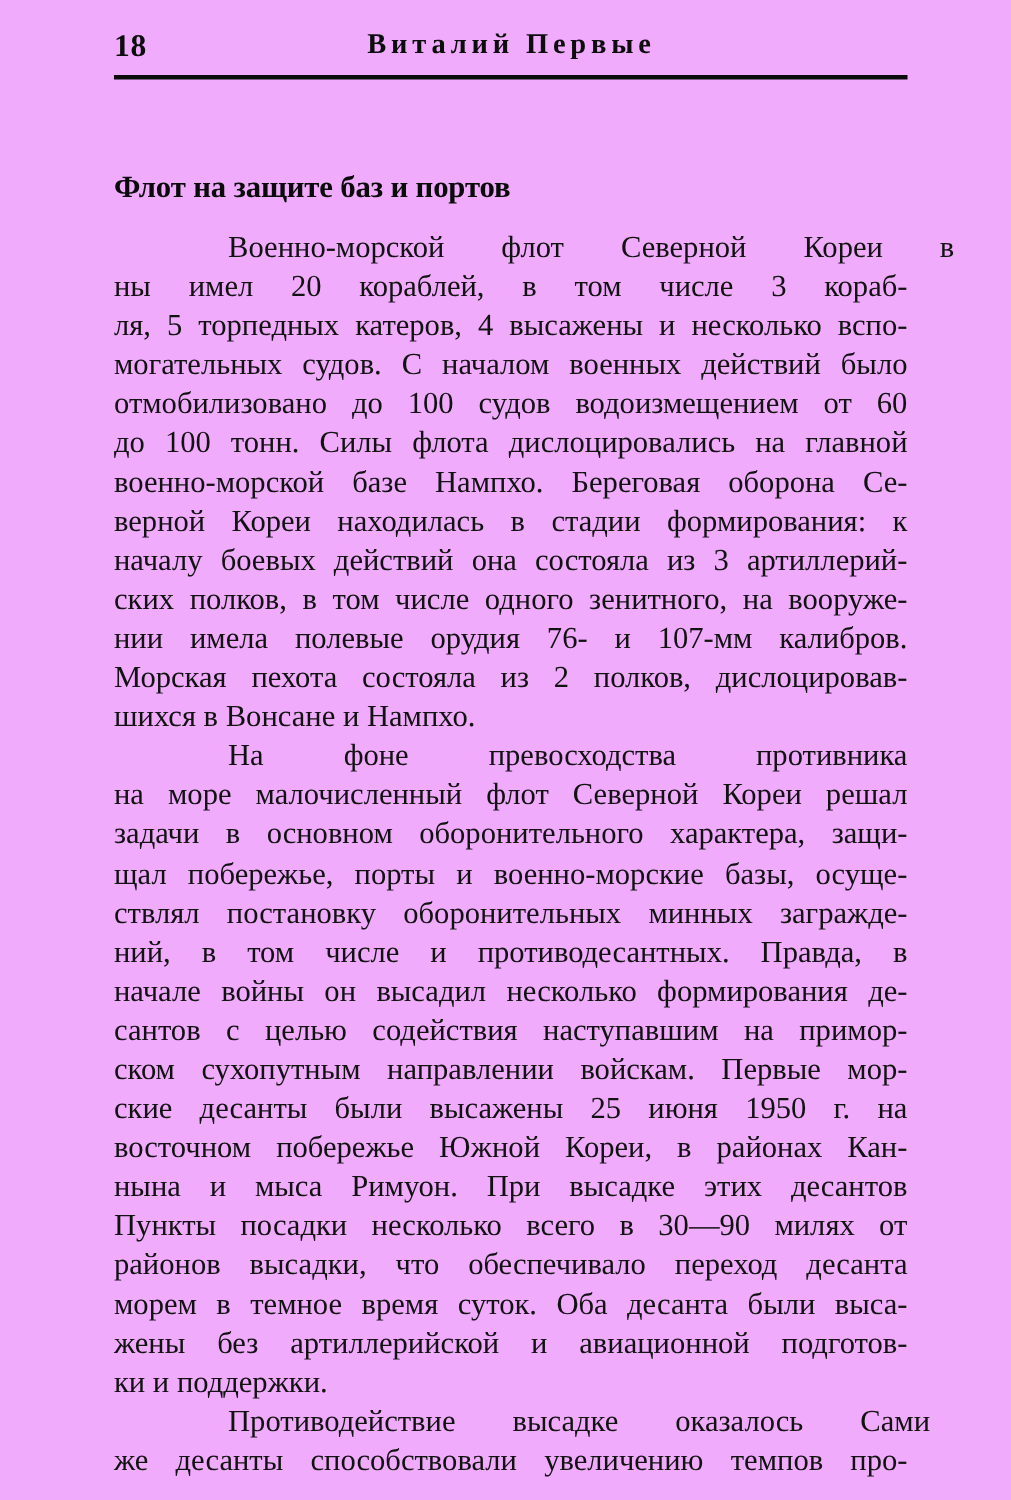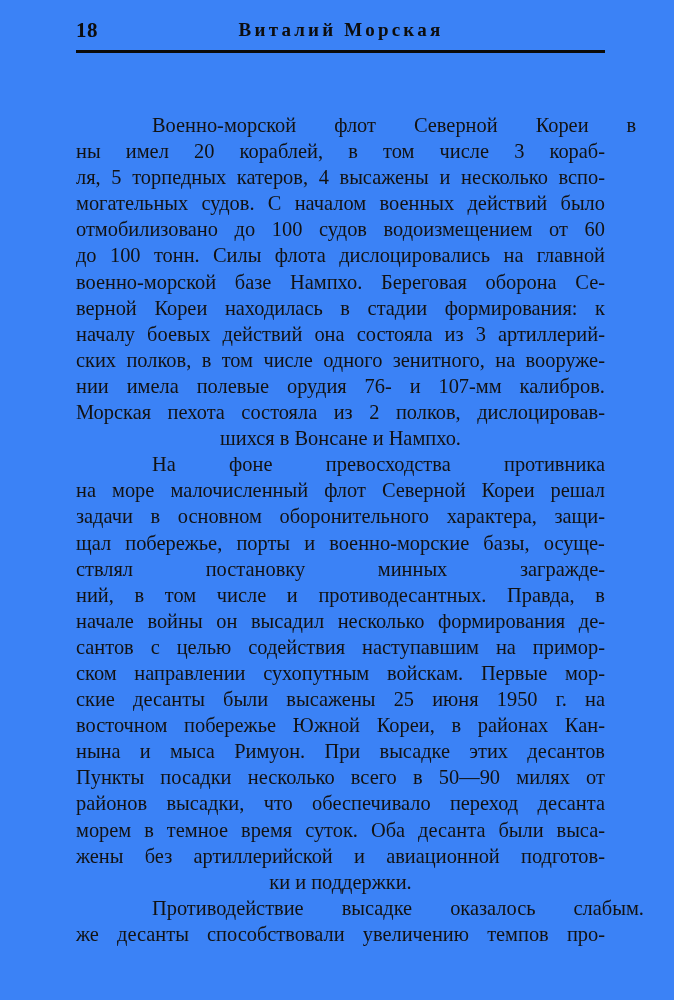--- a/index.html
+++ b/index.html
@@ -15,21 +15,21 @@
     font-family: "Liberation Serif", "DejaVu Serif", serif;
     color: #111111;
   }
 
   .page {
     position: absolute;
     left: 0;
     top: 0;
     width: 674px;
     height: 1000px;
-    background: #3b82f6;
+    background: #f0abfc;
   }
 
   
   .header {
     position: absolute;
     left: 76px;
     top: 16px;
     width: 530px;
     height: 34px;
   }
@@ -94,21 +94,20 @@
   
   .line {
     display: block;
     width: 529px;
     height: 26.1px;
     font-size: 20.4px;
     line-height: 26.1px;
     color: #121212;
     white-space: nowrap;
     letter-spacing: 0;
-    text-align: center;
   }
   
   .line.j {
     display: flex;
     justify-content: space-between;
     white-space: nowrap;
   }
   .line.j > span { display: inline-block; }
   
   .line.last {
@@ -124,27 +123,28 @@
   .w { white-space: pre; }
 </style>
 </head>
 <body>
 
 <div class="page">
 
   <div class="header">
     <div class="header-row">
       <div class="folio">18</div>
-      <div class="running-title">Виталий Морская</div>
+      <div class="running-title">Виталий Первые</div>
     </div>
   </div>
   <div class="header-rule"></div>
 
   <div class="content">
 
+    <h2 class="section-heading">Флот на защите баз и портов</h2>
 
     <div class="para" id="para-1">
         <div class="line j indent">
           <span class="w">Военно-морской</span>
           <span class="w">флот</span>
           <span class="w">Северной</span>
           <span class="w">Кореи</span>
           <span class="w">в</span>
           <span class="w">начале</span>
         </div>
@@ -286,20 +286,21 @@
           <span class="w">побережье,</span>
           <span class="w">порты</span>
           <span class="w">и</span>
           <span class="w">военно-морские</span>
           <span class="w">базы,</span>
           <span class="w">осуще-</span>
         </div>
         <div class="line j">
           <span class="w">ствлял</span>
           <span class="w">постановку</span>
+          <span class="w">оборонительных</span>
           <span class="w">минных</span>
           <span class="w">загражде-</span>
         </div>
         <div class="line j">
           <span class="w">ний,</span>
           <span class="w">в</span>
           <span class="w">том</span>
           <span class="w">числе</span>
           <span class="w">и</span>
           <span class="w">противодесантных.</span>
@@ -319,22 +320,22 @@
           <span class="w">сантов</span>
           <span class="w">с</span>
           <span class="w">целью</span>
           <span class="w">содействия</span>
           <span class="w">наступавшим</span>
           <span class="w">на</span>
           <span class="w">примор-</span>
         </div>
         <div class="line j">
           <span class="w">ском</span>
+          <span class="w">сухопутным</span>
           <span class="w">направлении</span>
-          <span class="w">сухопутным</span>
           <span class="w">войскам.</span>
           <span class="w">Первые</span>
           <span class="w">мор-</span>
         </div>
         <div class="line j">
           <span class="w">ские</span>
           <span class="w">десанты</span>
           <span class="w">были</span>
           <span class="w">высажены</span>
           <span class="w">25</span>
@@ -361,21 +362,21 @@
           <span class="w">высадке</span>
           <span class="w">этих</span>
           <span class="w">десантов</span>
         </div>
         <div class="line j">
           <span class="w">Пункты</span>
           <span class="w">посадки</span>
           <span class="w">несколько</span>
           <span class="w">всего</span>
           <span class="w">в</span>
-          <span class="w">50—90</span>
+          <span class="w">30—90</span>
           <span class="w">милях</span>
           <span class="w">от</span>
         </div>
         <div class="line j">
           <span class="w">районов</span>
           <span class="w">высадки,</span>
           <span class="w">что</span>
           <span class="w">обеспечивало</span>
           <span class="w">переход</span>
           <span class="w">десанта</span>
@@ -399,21 +400,20 @@
           <span class="w">авиационной</span>
           <span class="w">подготов-</span>
         </div>
         <div class="line last">ки и поддержки.</div>
       </div>
     <div class="para" id="para-3">
         <div class="line j indent">
           <span class="w">Противодействие</span>
           <span class="w">высадке</span>
           <span class="w">оказалось</span>
-          <span class="w">слабым.</span>
           <span class="w">Сами</span>
         </div>
         <div class="line j">
           <span class="w">же</span>
           <span class="w">десанты</span>
           <span class="w">способствовали</span>
           <span class="w">увеличению</span>
           <span class="w">темпов</span>
           <span class="w">про-</span>
         </div>

